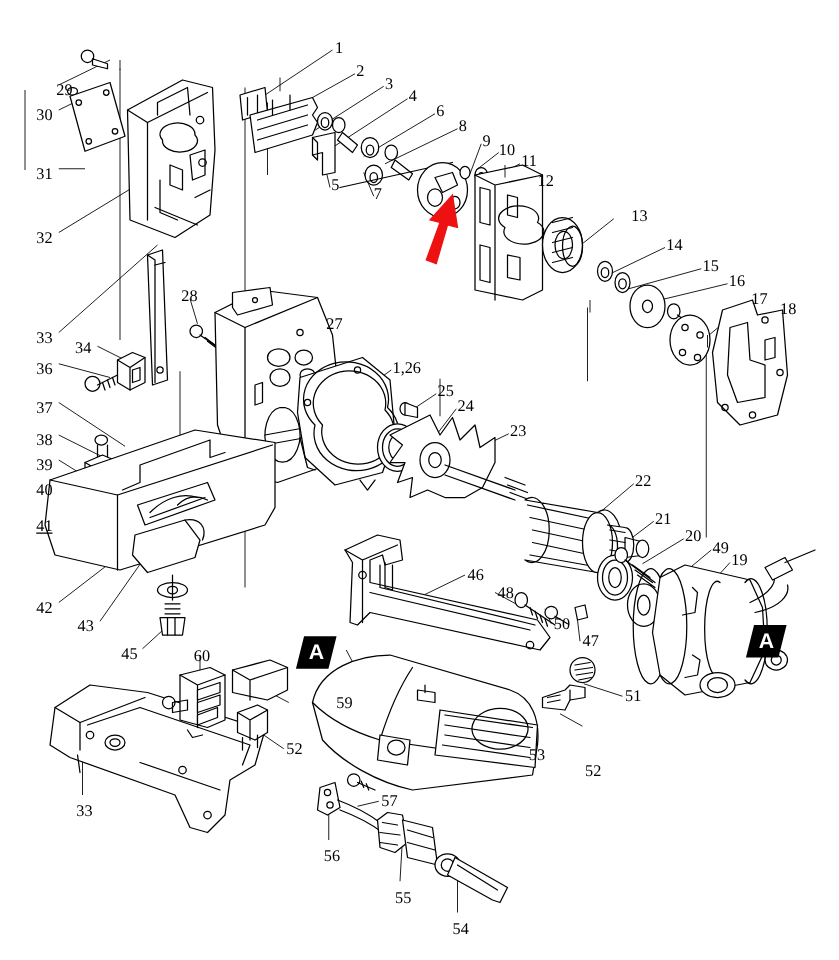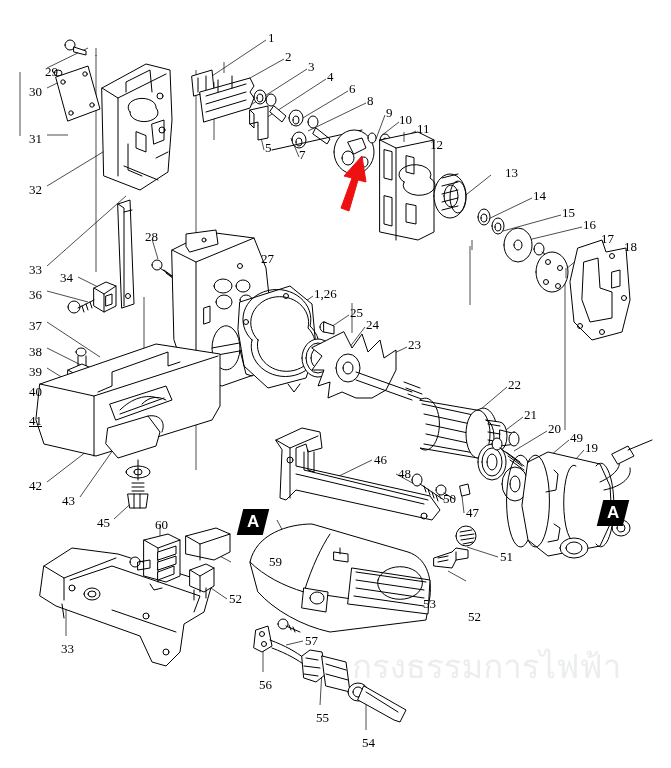--- a/index.html
+++ b/index.html
@@ -525,21 +525,20 @@
     <g class="ld">
       <path d="M96 48 L96 56"></path>
       <path d="M404 132 L404 142"></path>
       <path d="M472 240 L472 250"></path>
       <path d="M566 268 L566 278"></path>
       <path d="M20 72 L20 136"></path>
     </g>
   </svg>
 
 
-  <div id="watermark">กรงธรรมการไฟฟ้า</div>
 
   <div class="marker-a" style="left:240px; top:509px;">
     <span>A</span>
   </div>
   <div class="marker-a" style="left:600px; top:500px;">
     <span>A</span>
   </div>
 
   <div id="callout-layer">
       <div class="callout" style="left: 268px; top: 31px;">1</div>

